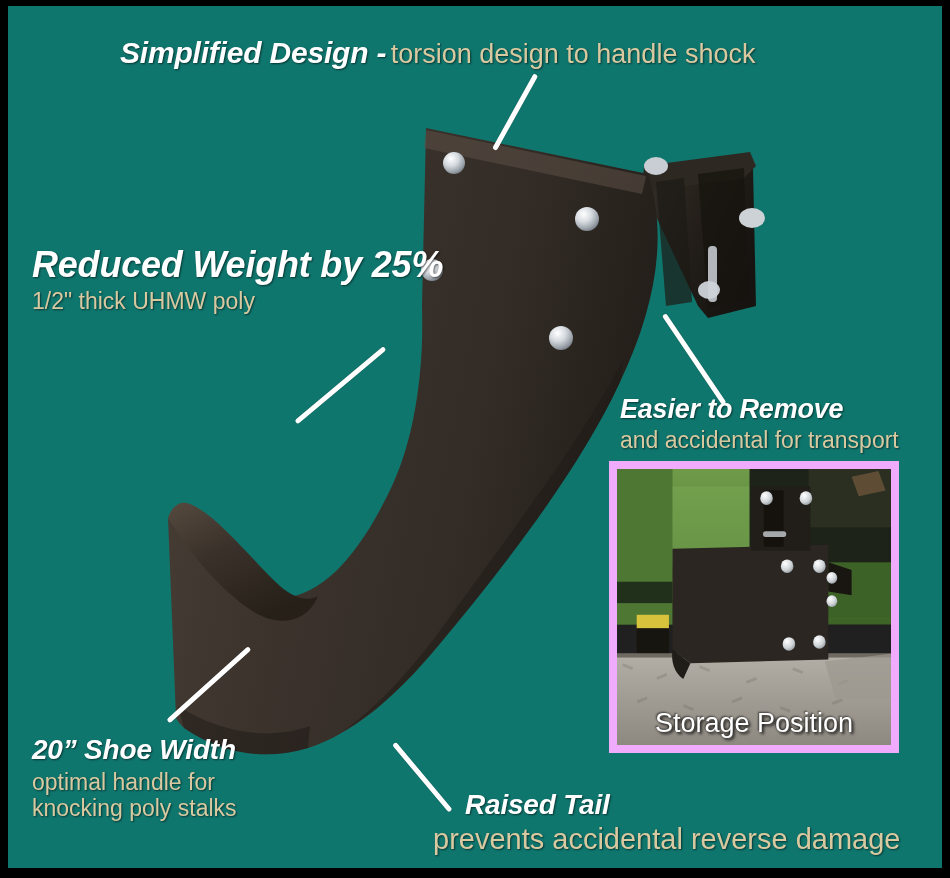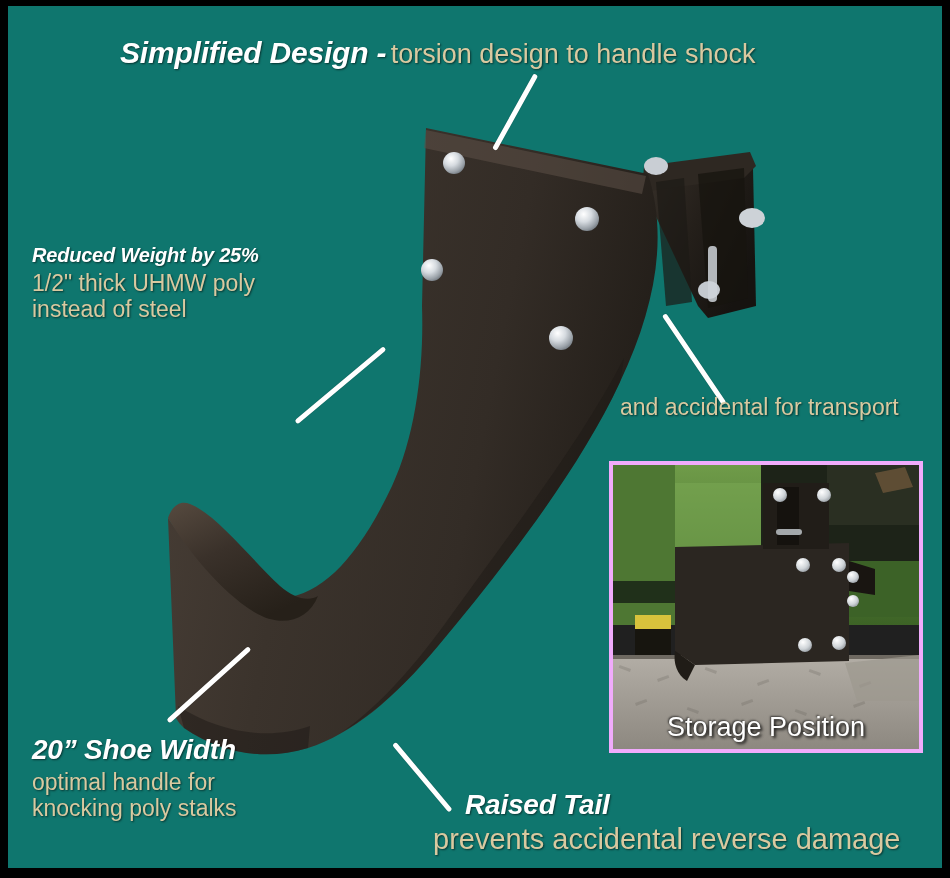--- a/index.html
+++ b/index.html
@@ -80,43 +80,43 @@
   #callout-title .head {
     display: inline;
     font-size: 30px;
   }
   #callout-title .sub {
     display: inline;
     font-size: 27px;
   }
 
   #callout-weight { left: 24px; top: 238px; }
-  #callout-weight .head { font-size: 20px; margin-bottom: 3px; }
+  #callout-weight .head { font-size: 36px; margin-bottom: 3px; }
   #callout-weight .sub  { font-size: 23px; }
 
   #callout-remove { left: 612px; top: 388px; }
   #callout-remove .head { font-size: 27px; margin-bottom: 2px; }
   #callout-remove .sub  { font-size: 23px; }
 
   #callout-shoe { left: 24px; top: 728px; }
   #callout-shoe .head { font-size: 28px; margin-bottom: 3px; }
   #callout-shoe .sub  { font-size: 23px; }
 
   #callout-tail { left: 425px; top: 783px; }
   #callout-tail .head { font-size: 28px; margin-bottom: 2px; margin-left: 32px; }
   #callout-tail .sub  { font-size: 29px; }
 
   
   #inset {
     position: absolute;
     left: 601px;
     top: 455px;
-    width: 314px;
+    width: 290px;
     height: 292px;
-    border: 4px solid #f0abfc;
+    border: 8px solid #f0abfc;
     background: #202020;
     overflow: hidden;
     box-sizing: border-box;
   }
   #inset-photo {
     position: absolute;
     inset: 0;
     overflow: hidden;
   }
   #inset-caption {
@@ -223,24 +223,24 @@
     <div class="leader" style="left:386px; top:735px; width:88px; height:5px; transform:rotate(50deg);"></div>
 
     <div class="callout" id="callout-title">
       <span class="head">Simplified Design -</span>
       <span class="sub">torsion design to handle shock</span>
     </div>
 
     <div class="callout" id="callout-weight">
       <span class="head">Reduced Weight by 25%</span>
       <span class="sub">1/2" thick UHMW poly</span>
-      <span class="sub">instead of steel</span>
     </div>
 
     <div class="callout" id="callout-remove">
+      <span class="head">Easier to Remove</span>
       <span class="sub">and accidental for transport</span>
     </div>
 
     <div class="callout" id="callout-shoe">
       <span class="head">20” Shoe Width</span>
       <span class="sub">optimal handle for</span>
       <span class="sub">knocking poly stalks</span>
     </div>
 
     <div class="callout" id="callout-tail">

